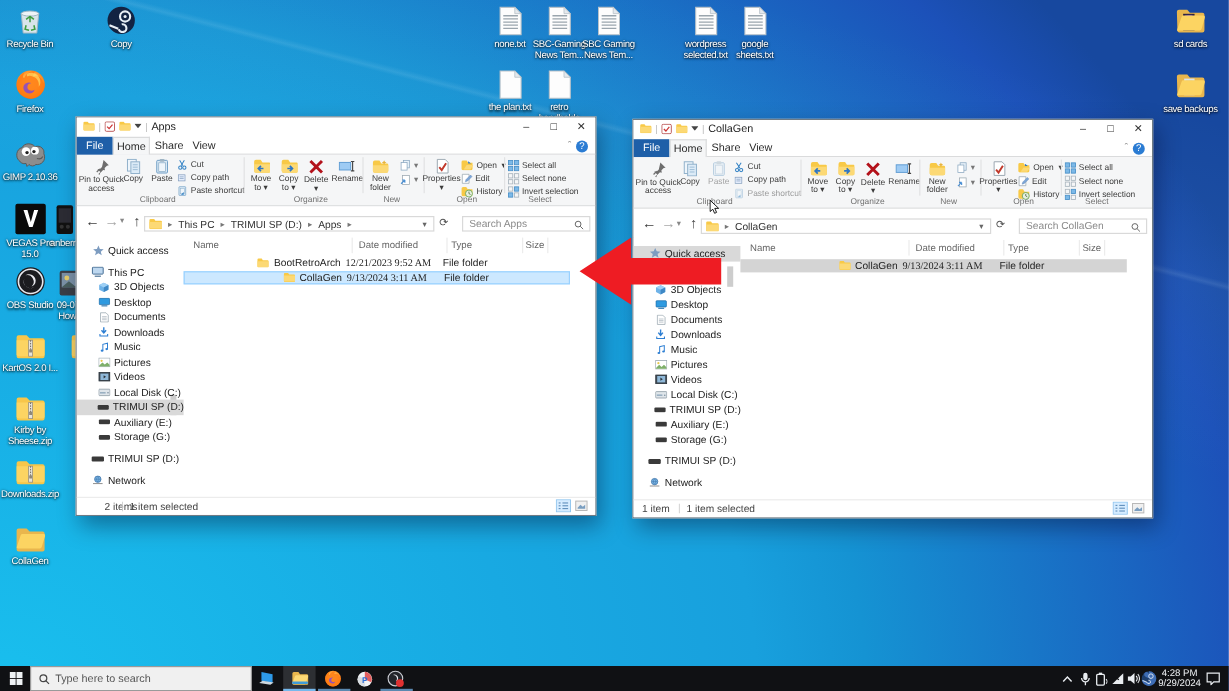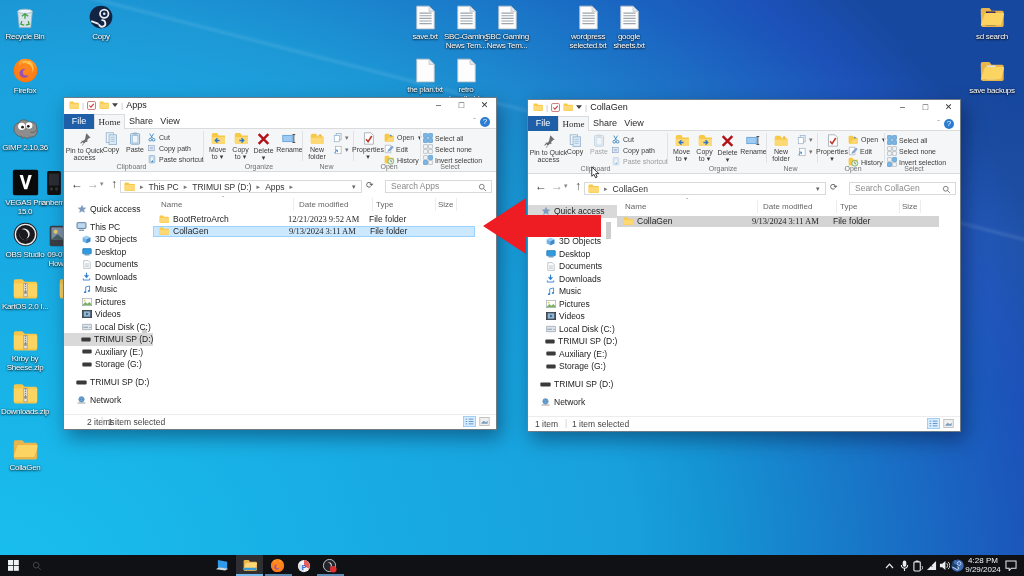--- a/index.html
+++ b/index.html
@@ -186,21 +186,21 @@
 <div class="di" style="left:393px;top:4px">
     <div class="ic">
 <svg width="21" height="25" viewBox="0 0 24 28">
         <path d="M2 1 h14 l6 6 v20 h-20 z" fill="#fdfdfd" stroke="#b9c2c9" stroke-width="1"></path>
         <path d="M16 1 l6 6 h-6 z" fill="#e4e9ed" stroke="#b9c2c9" stroke-width="0.8"></path>
         <g stroke="#9aa5ad" stroke-width="1.2">
           <path d="M5 9 h14 M5 12 h14 M5 15 h14 M5 18 h14 M5 21 h14"></path>
         </g>
       </svg>
 </div>
-    <div class="lb">save.txt</div>
+    <div class="lb">none.txt</div>
   </div>
 <div class="di" style="left:434px;top:4px">
     <div class="ic">
 <svg width="21" height="25" viewBox="0 0 24 28">
         <path d="M2 1 h14 l6 6 v20 h-20 z" fill="#fdfdfd" stroke="#b9c2c9" stroke-width="1"></path>
         <path d="M16 1 l6 6 h-6 z" fill="#e4e9ed" stroke="#b9c2c9" stroke-width="0.8"></path>
         <g stroke="#9aa5ad" stroke-width="1.2">
           <path d="M5 9 h14 M5 12 h14 M5 15 h14 M5 18 h14 M5 21 h14"></path>
         </g>
       </svg>
@@ -270,21 +270,21 @@
 <div class="di" style="left:960px;top:4px">
     <div class="ic">
 <svg width="26" height="24" viewBox="0 0 30 27">
         <path d="M2 4 a2 2 0 0 1 2 -2 h8 l2.5 3 h12 a2 2 0 0 1 2 2 v15 a2 2 0 0 1 -2 2 h-22 a2 2 0 0 1 -2 -2 z" fill="#e9b64d"></path>
         <rect x="8" y="6" width="11" height="16" fill="#2a1e3e"></rect>
         <rect x="10" y="7" width="7" height="14" fill="#5b3fa0"></rect>
         <rect x="12" y="8" width="4" height="12" fill="#d8d4e6"></rect>
         <path d="M2 22 l4.5 -13 a2 2 0 0 1 1.9 -1.4 h19 a1.6 1.6 0 0 1 1.5 2 l-3.2 11 a2 2 0 0 1 -1.9 1.4 h-19.8 a2 2 0 0 1 -2 0z" fill="#fcd462"></path>
       </svg>
 </div>
-    <div class="lb">sd search</div>
+    <div class="lb">sd cards</div>
   </div>
 
 <div class="di" style="left:960px;top:58px">
     <div class="ic">
 <svg width="26" height="24" viewBox="0 0 30 27">
         <path d="M2 4 a2 2 0 0 1 2 -2 h8 l2.5 3 h12 a2 2 0 0 1 2 2 v15 a2 2 0 0 1 -2 2 h-22 a2 2 0 0 1 -2 -2 z" fill="#e9b64d"></path>
         <rect x="9" y="6" width="10" height="16" fill="#dce4ea"></rect>
         <rect x="11" y="8" width="6" height="12" fill="#aebfcc"></rect>
         <path d="M2 22 l4.5 -13 a2 2 0 0 1 1.9 -1.4 h19 a1.6 1.6 0 0 1 1.5 2 l-3.2 11 a2 2 0 0 1 -1.9 1.4 h-19.8 a2 2 0 0 1 -2 0z" fill="#fcd462"></path>
       </svg>
@@ -298,42 +298,42 @@
 .win *{box-sizing:border-box;}
 .tbar{position:absolute;left:0;top:0;right:0;height:16px;background:#fff;}
 .qat{position:absolute;left:5px;top:2px;display:flex;align-items:center;gap:3px;font-size:9px;color:#333;}
 .qat .sep{color:#bbb;font-size:8px;}
 .title{font-size:9px;color:#222;}
 .caps{position:absolute;right:0;top:0;height:15px;display:flex;}
 .caps span{width:23px;text-align:center;font-size:9px;color:#333;line-height:14px;font-family:"Liberation Sans",sans-serif;}
 .tabs{position:absolute;left:0;top:16px;right:0;height:15px;background:#fff;font-size:9px;border-bottom:1px solid #dadbdc;}
 .tab{position:absolute;top:0;height:15px;line-height:15px;text-align:center;color:#2b2b2b;}
 .tab.file{background:#1e5fa8;color:#fff;width:30px;left:0;}
-.tab.sel{background:#f5f6f7;border:1px solid #dadbdc;border-bottom:none;font-family:Liberation Serif, serif;}
+.tab.sel{background:#f5f6f7;border:1px solid #dadbdc;border-bottom:none;}
 .thelp{position:absolute;top:2px;font-size:8px;color:#555;}
 .ribbon{position:absolute;left:0;top:31px;right:0;height:43px;background:#f5f6f7;border-bottom:1px solid #dadbdc;font-size:7px;color:#3b3b3b;}
 .rb{position:absolute;top:2.5px;text-align:center;line-height:7.5px;}
 .rb svg{margin:0 auto 1px;}
 .rcap{display:block;}
 .rsm{position:absolute;display:flex;align-items:center;gap:2px;white-space:nowrap;}
 .rg{position:absolute;top:34px;font-size:7px;color:#707070;text-align:center;}
 .rsep{position:absolute;top:2px;height:30px;width:1px;background:#e1e2e3;}
 .abar{position:absolute;left:0;top:74px;right:0;height:24px;background:#fff;display:block;}
 .nav{position:absolute;top:5px;display:flex;align-items:center;color:#3c3c3c;font-size:12px;font-weight:bold;}
 .bcrumb{position:absolute;left:56px;top:8px;width:242px;height:13px;border:1px solid #d9d9d9;background:#fff;display:flex;align-items:center;font-size:8.5px;color:#333;padding-left:3px;gap:5px;white-space:nowrap;}
 .bsep{color:#777;font-size:7px;}
 .sbox{position:absolute;left:321px;top:8px;width:107px;height:13px;border:1px solid #d9d9d9;background:#fff;font-size:8.5px;color:#8a8a8a;line-height:11.5px;padding-left:5px;}
 .main{position:absolute;left:0;top:98px;right:0;bottom:15px;background:#fff;overflow:hidden;}
 .si{position:absolute;left:0;width:89px;height:12.5px;display:flex;align-items:center;font-size:8.5px;color:#222;white-space:nowrap;}
 .si.sel{background:#d9d9d9;}
 .si .w{display:inline-flex;width:11px;justify-content:center;margin-right:3px;}
 .hdr{position:absolute;top:0;height:17px;font-size:8px;color:#666;line-height:17px;}
 .hline{position:absolute;top:2px;height:13px;width:1px;background:#ececec;}
 .row{position:absolute;left:89px;right:21px;height:11px;display:flex;align-items:center;font-size:8.5px;color:#1f1f1f;gap:4px;}
-.row .nm{width:131px;display:flex;align-items:center;gap:4px;}
+.row .nm{width:131px;display:flex;align-items:center;gap:4px;justify-content:flex-end;}
 .row .dt{width:77px;font-family:Liberation Serif, serif;}
 .row .tp{width:62px;}
 .sbar{position:absolute;left:0;bottom:0;right:0;height:15px;background:#fff;border-top:1px solid #ececec;font-size:8.5px;color:#444;}
 .vbtns{position:absolute;right:5px;bottom:2px;display:flex;gap:2px;}
 </style>
 
 <div class="win" style="left:63px;top:97px">
  <div class="tbar">
   <div class="qat">
    <svg width="10" height="8" viewBox="0 0 22 18">
@@ -1068,20 +1068,21 @@
     <path d="M1 1 L1 13.5 L4 11 L6 15.5 L8.2 14.5 L6.2 10 L10.5 10 Z" fill="#fff" stroke="#000" stroke-width="1"></path>
   </svg>
 
 <div style="position:absolute;left:0;top:555px;width:1024px;height:21px;background:#101114;z-index:80">
  <svg style="position:absolute;left:8px;top:5px" width="11" height="11" viewBox="0 0 12 12">
       <rect x="0" y="0" width="5.5" height="5.5" fill="#eef2f5"></rect>
       <rect x="6.3" y="0" width="5.5" height="5.5" fill="#eef2f5"></rect>
       <rect x="0" y="6.3" width="5.5" height="5.5" fill="#eef2f5"></rect>
       <rect x="6.3" y="6.3" width="5.5" height="5.5" fill="#eef2f5"></rect>
     </svg>
+ <div style="position:absolute;left:25px;top:0;width:185px;height:21px;background:#f0f0f0;border:1px solid #9a9a9a;box-sizing:border-box;font-size:9px;color:#555;line-height:19px;padding-left:20px">Type here to search</div>
  <svg style="position:absolute;left:32px;top:6px" width="10" height="10" viewBox="0 0 12 12">
       <circle cx="5" cy="5" r="3.4" fill="none" stroke="#444" stroke-width="1.2"></circle>
       <path d="M7.6 7.6l3 3" stroke="#444" stroke-width="1.2"></path>
     </svg>
  <svg style="position:absolute;left:215px;top:4px" width="15" height="13" viewBox="0 0 16 14">
       <path d="M3 1l10 2v8L3 9z" fill="#2e9ae8"></path>
       <path d="M1 11l10 1.5 3-2-10-1.5z" fill="#cfd8df"></path>
     </svg>
  <div style="position:absolute;left:236px;top:0;width:27px;height:21px;background:#2d2f33;border-bottom:2px solid #76b9ed;box-sizing:border-box"></div>
  <svg style="position:absolute;left:243px;top:4px" width="14" height="12" viewBox="0 0 22 18">

